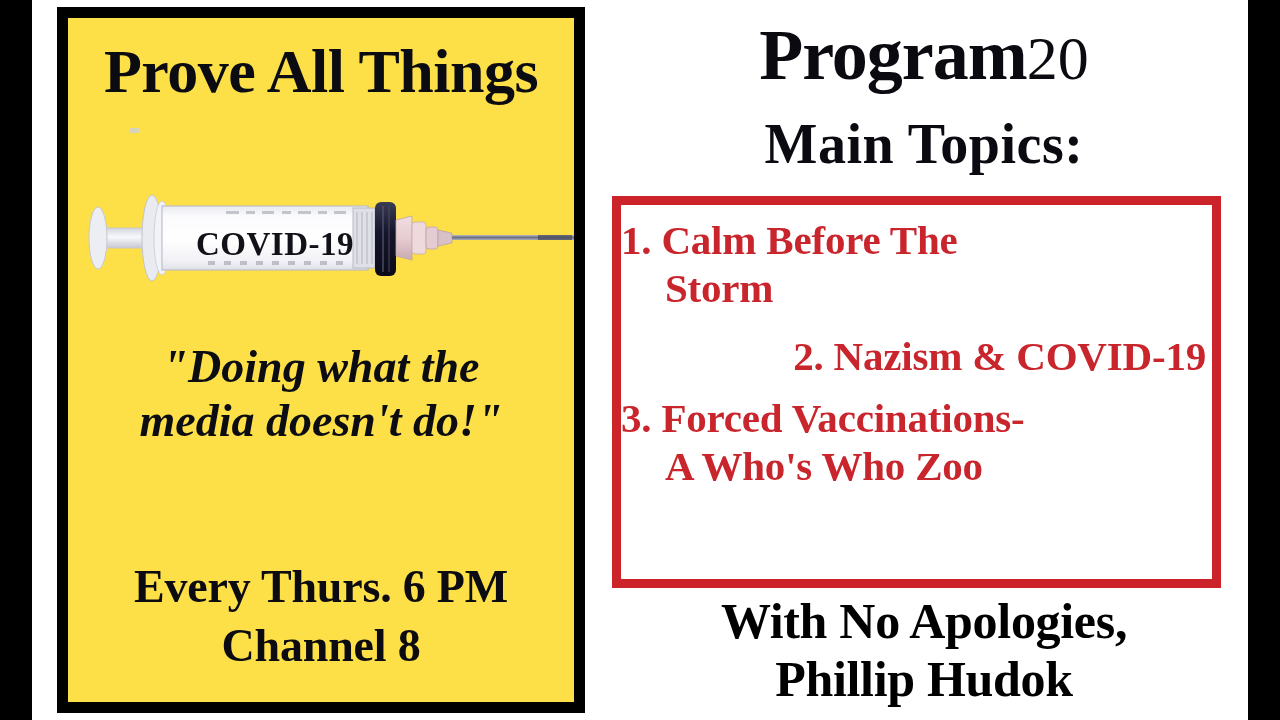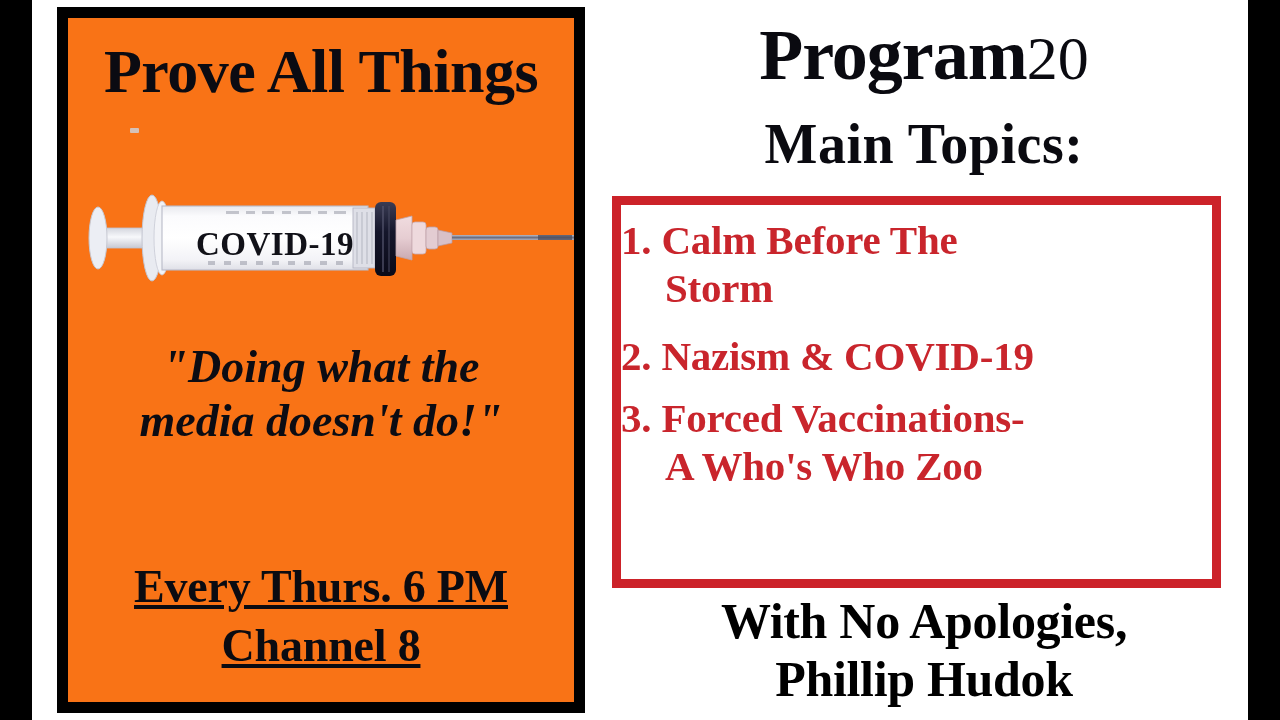--- a/index.html
+++ b/index.html
@@ -36,21 +36,21 @@
     width:528px; height:706px;
     background:#ffffff;
     border:11px solid #000000;
     z-index:10;
     overflow:hidden;
   }
 
   .flyer-inner {
     position:relative;
     width:100%; height:100%;
-    background:#f97316;
+    background:#fde047;
   }
 
   #flyer-title {
     position:absolute;
     top:18px; left:0; right:0;
     text-align:center;
     font-size:62px;
     font-weight:bold;
     letter-spacing:-0.5px;
     color:#0b0b12;
@@ -105,21 +105,21 @@
     position:absolute;
     top:540px; left:10px; right:10px;
     text-align:center;
     font-size:46px;
     font-weight:bold;
     line-height:1.28;
     color:#0b0b11;
     letter-spacing:-0.2px;
     font-family:"Liberation Serif","DejaVu Serif",serif;
   }
-  #flyer-schedule .sc-line { display:block; white-space:nowrap;text-decoration:underline; }
+  #flyer-schedule .sc-line { display:block; white-space:nowrap; }
 
   
   #program-panel {
     position:absolute;
     left:600px; top:0;
     width:648px; height:720px;
     background:#ffffff;
     z-index:10;
   }
 
@@ -166,21 +166,21 @@
     font-weight:bold;
     line-height:1.17;
     color:#c9252c;
     letter-spacing:-0.2px;
     font-family:"Liberation Serif","DejaVu Serif",serif;
     margin-bottom:6px;
   }
   .topic-item .t-line { display:block; white-space:nowrap; }
   .topic-item .t-line.indent { padding-left:44px; }
   .topic-item#topic-1 { margin-bottom:20px; }
-  .topic-item#topic-2 { margin-bottom:14px; }
+  .topic-item#topic-2 { margin-bottom:14px;text-align:right; }
 
   
   #signature {
     position:absolute;
     top:592px; left:0; right:0;
     text-align:center;
     font-size:50px;
     font-weight:bold;
     line-height:1.16;
     letter-spacing:-0.3px;

